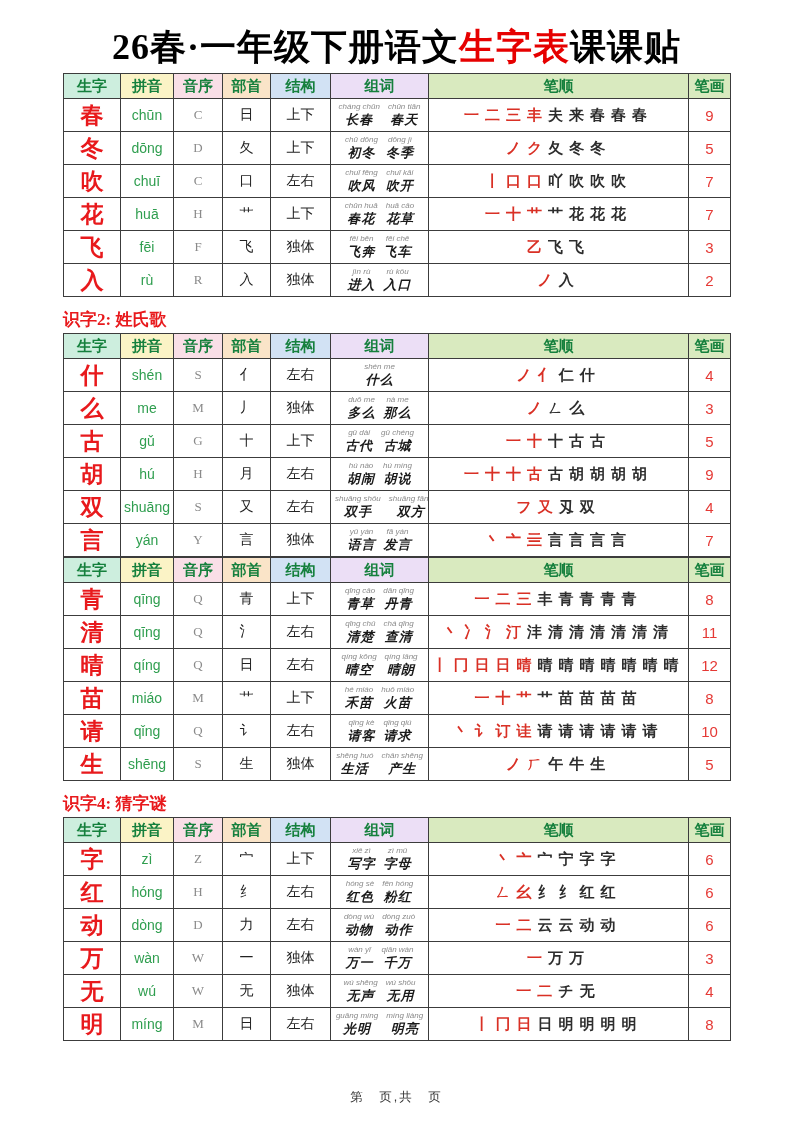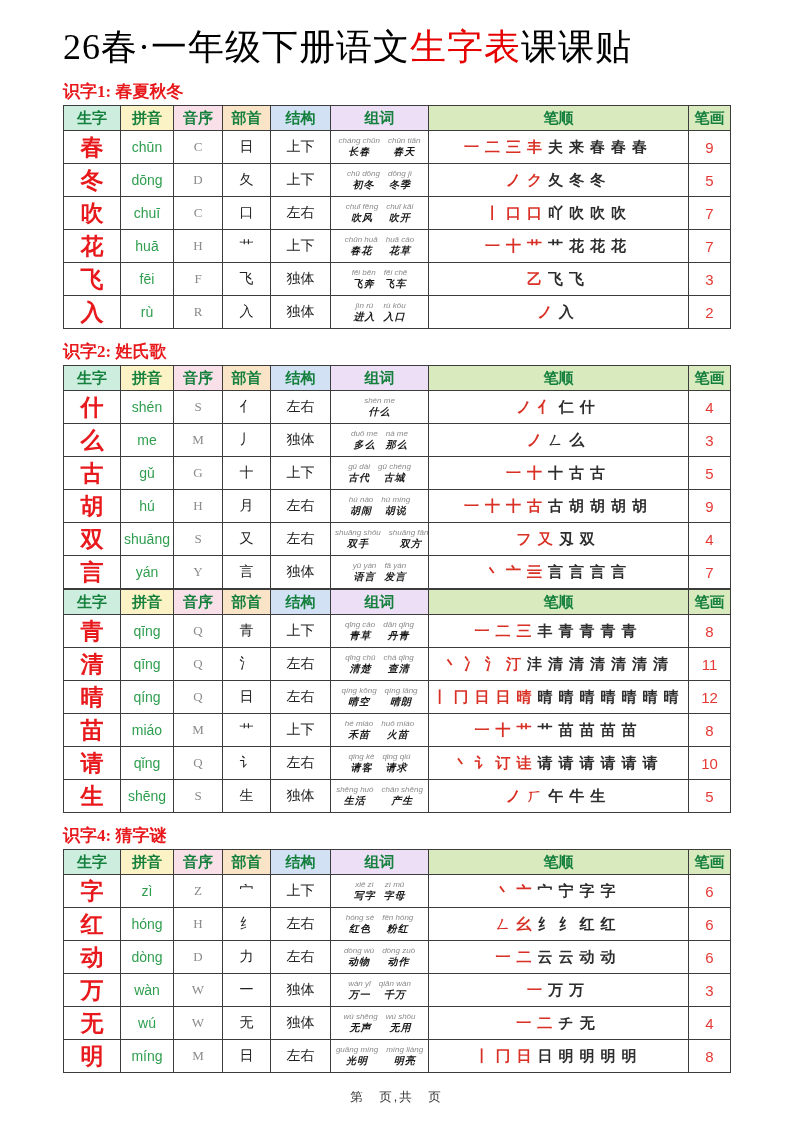--- a/index.html
+++ b/index.html
@@ -1,58 +1,57 @@
 <!DOCTYPE html>
 <html style="--title-red: #e60000; --heading-red: #e8191c; --char-red: #e8191c; --pinyin-green: #2f9e4f; --stroke-red: #d93025; --count-red: #e53935;"><head>
 <meta charset="utf-8">
 <style>
   html,body{margin:0;padding:0;background:#fff;}
   body{width:793px;height:1122px;position:relative;overflow:hidden;
        font-family:"Liberation Sans",sans-serif;color:#1a1a1a;}
   .page{padding:0 63px;box-sizing:border-box;}
-  .title{margin:26px 0 4px;font-family:"Liberation Serif",serif;
-         font-weight:normal;font-size:36px;letter-spacing:1px;color:#000;line-height:1.2;}
+  .title{margin:26px 0 4px;text-align:center;font-family:"Liberation Serif",serif;
+         font-weight:bold;font-size:36px;letter-spacing:1px;color:#000;line-height:1.2;}
   .title .hl{color:var(--title-red);}
   .section-heading{margin:13px 0 3px;font-family:"Liberation Serif",serif;
          font-weight:bold;font-size:17px;color:var(--heading-red);line-height:20px;}
   table.vt{border-collapse:collapse;table-layout:fixed;width:667px;}
   .vt th,.vt td{border:1px solid #3c3c3c;padding:0;text-align:center;vertical-align:middle;
          overflow:hidden;white-space:nowrap;}
   .vt th{height:24px;font-size:15px;font-weight:600;color:#15803d;
          font-family:"Liberation Serif",serif;}
   .vt td{height:32px;}
   col.w0{width:57px}col.w1{width:53px}col.w2{width:49px}col.w3{width:48px}
   col.w4{width:60px}col.w5{width:98px}col.w6{width:260px}col.w7{width:42px}
   .c-char{font-size:23px;font-weight:bold;color:var(--char-red);
           font-family:"Liberation Serif",serif;}
   .c-pinyin{font-size:14px;color:var(--pinyin-green);}
   .c-initial{font-size:13px;color:#8a8a8a;font-family:"Liberation Serif",serif;}
   .c-radical,.c-structure{font-size:14px;color:#222;font-family:"Liberation Serif",serif;}
   .c-words{line-height:1;}
   .word{display:inline-flex;flex-direction:column;align-items:center;
         margin:0 4px;vertical-align:middle;font-style:italic;}
   .wpy{font-size:8px;color:#8a8a8a;line-height:1.15;white-space:nowrap;}
-  .wzh{font-size:10px;font-weight:bold;color:#1a1a1a;line-height:1.25;letter-spacing:1px;
+  .wzh{font-size:13px;font-weight:bold;color:#1a1a1a;line-height:1.25;letter-spacing:1px;
        font-family:"Liberation Serif",serif;}
   .c-strokes{text-align:left;padding-left:7px;}
   .stroke{display:inline-block;margin-right:6px;font-size:15px;color:#2d2d2d;
           font-weight:bold;font-family:"Liberation Serif",serif;}
   .stroke.red{color:var(--stroke-red);}
   .c-count{font-size:15px;color:var(--count-red);}
   .footer{position:absolute;left:0;right:0;bottom:16px;text-align:center;
           font-size:12.5px;color:#333;letter-spacing:2px;}
 </style>
 </head>
 <body>
 
 <div class="page">
   <div class="title"><span>26春·一年级下册语文</span><span class="hl">生字表</span><span>课课贴</span></div>
   <div>
       <div class="section">
-        <div class="section-heading">识字1: 春夏秋冬</div>
         <table class="vt">
           <colgroup>
             <col class="w0">
             <col class="w1">
             <col class="w2">
             <col class="w3">
             <col class="w4">
             <col class="w5">
             <col class="w6">
             <col class="w7">

